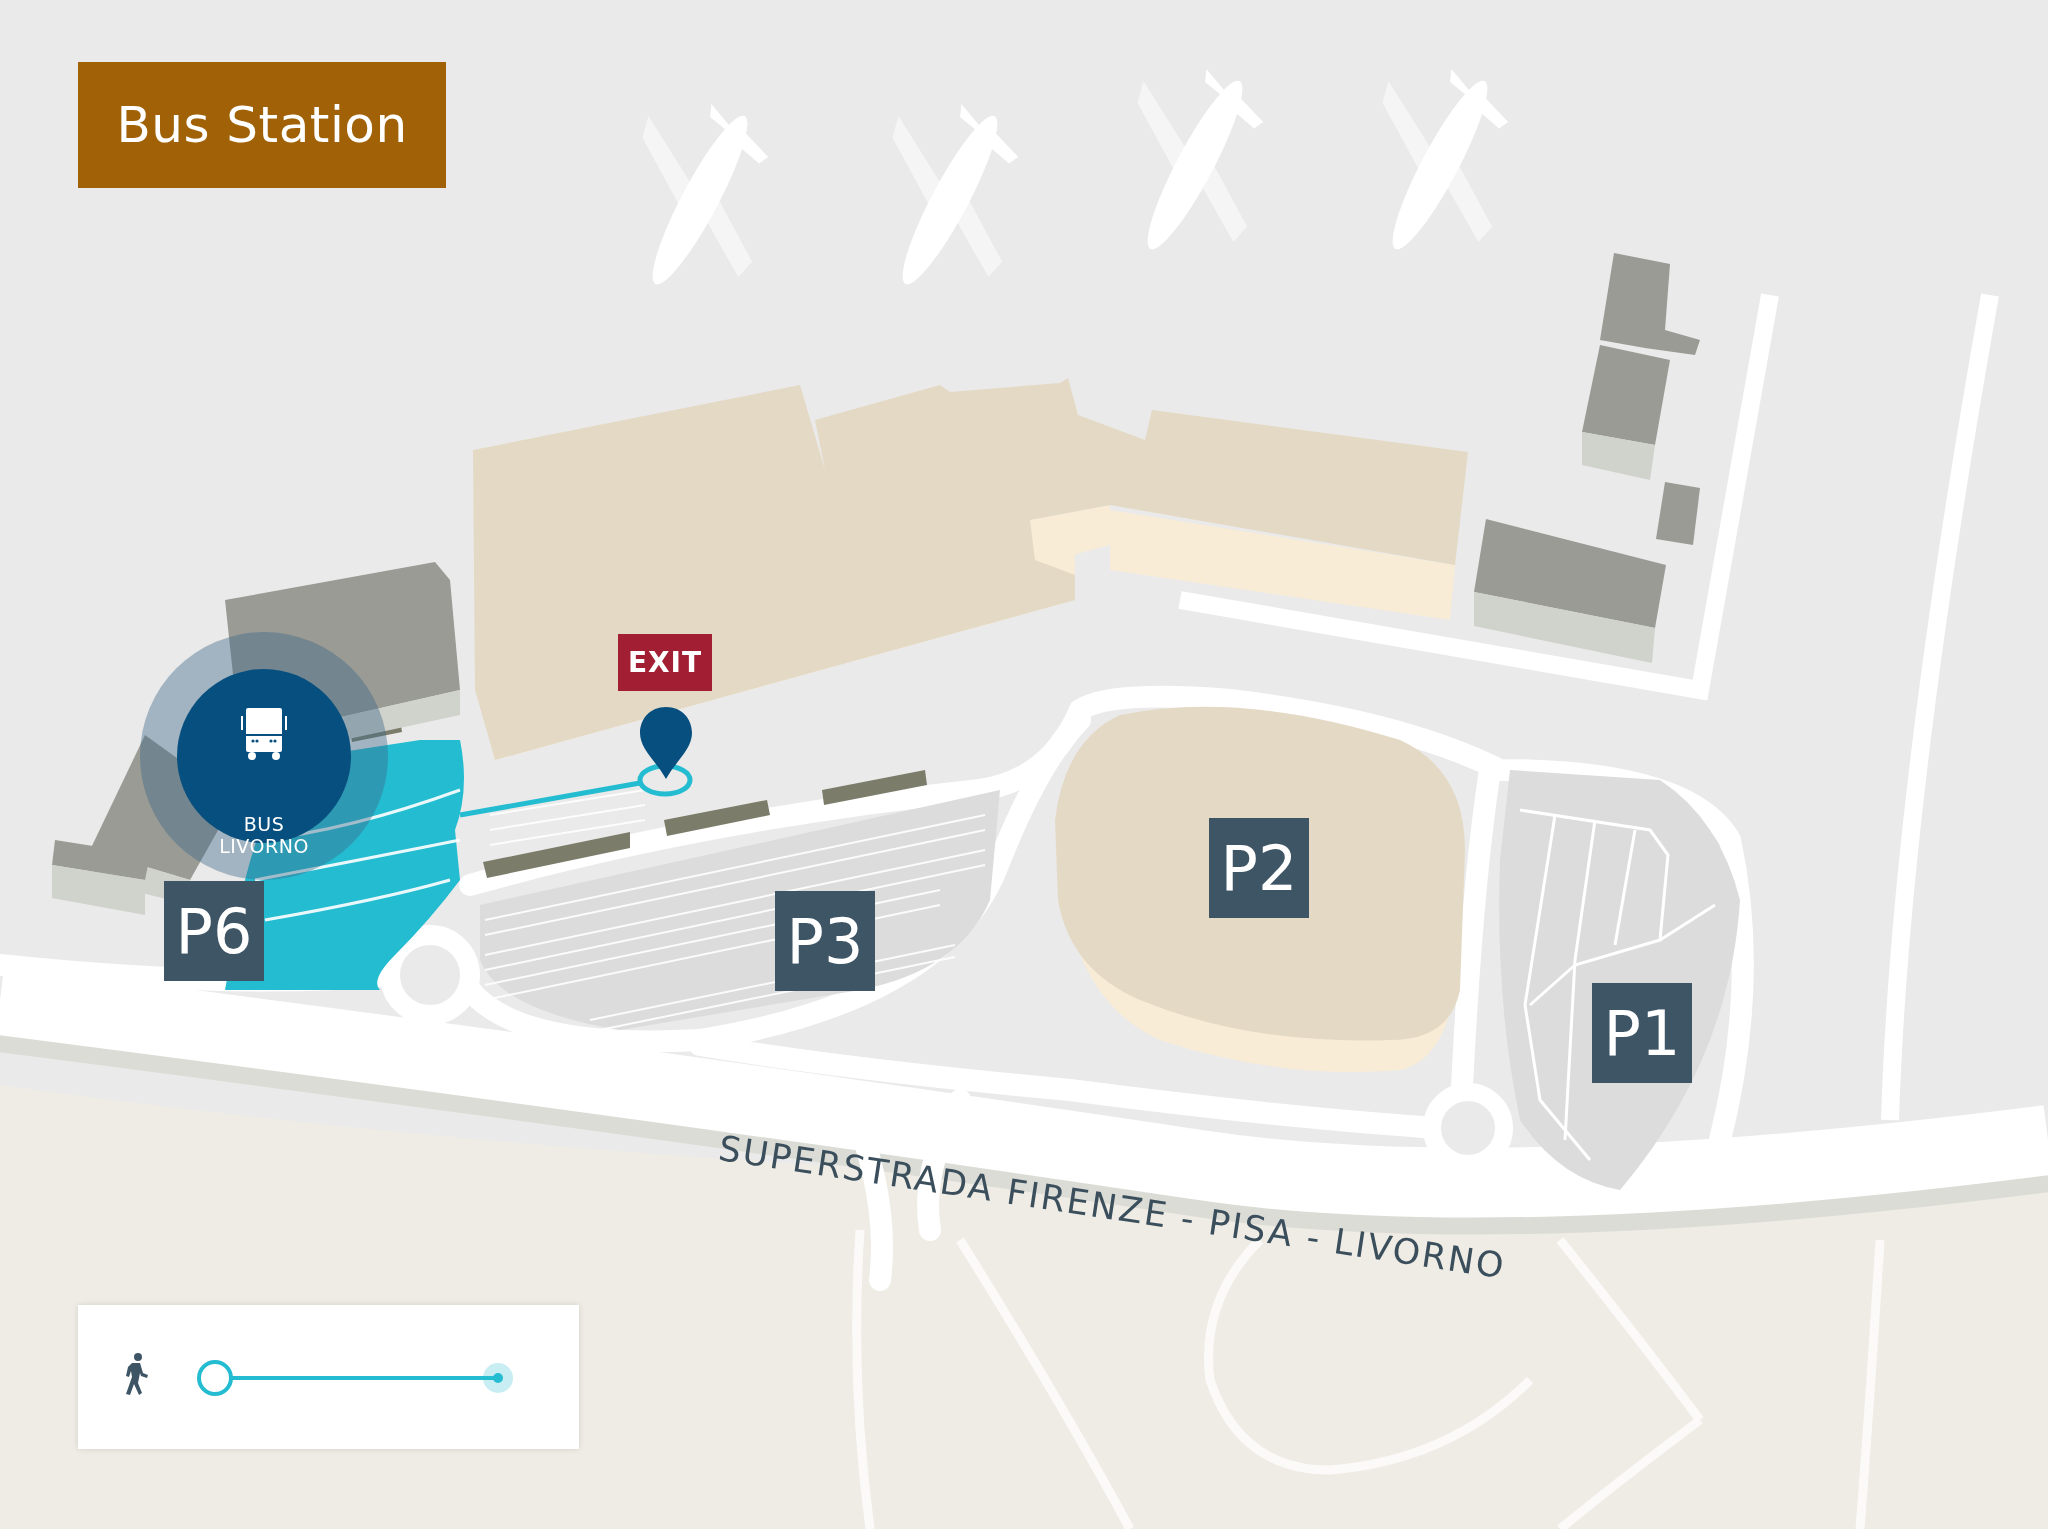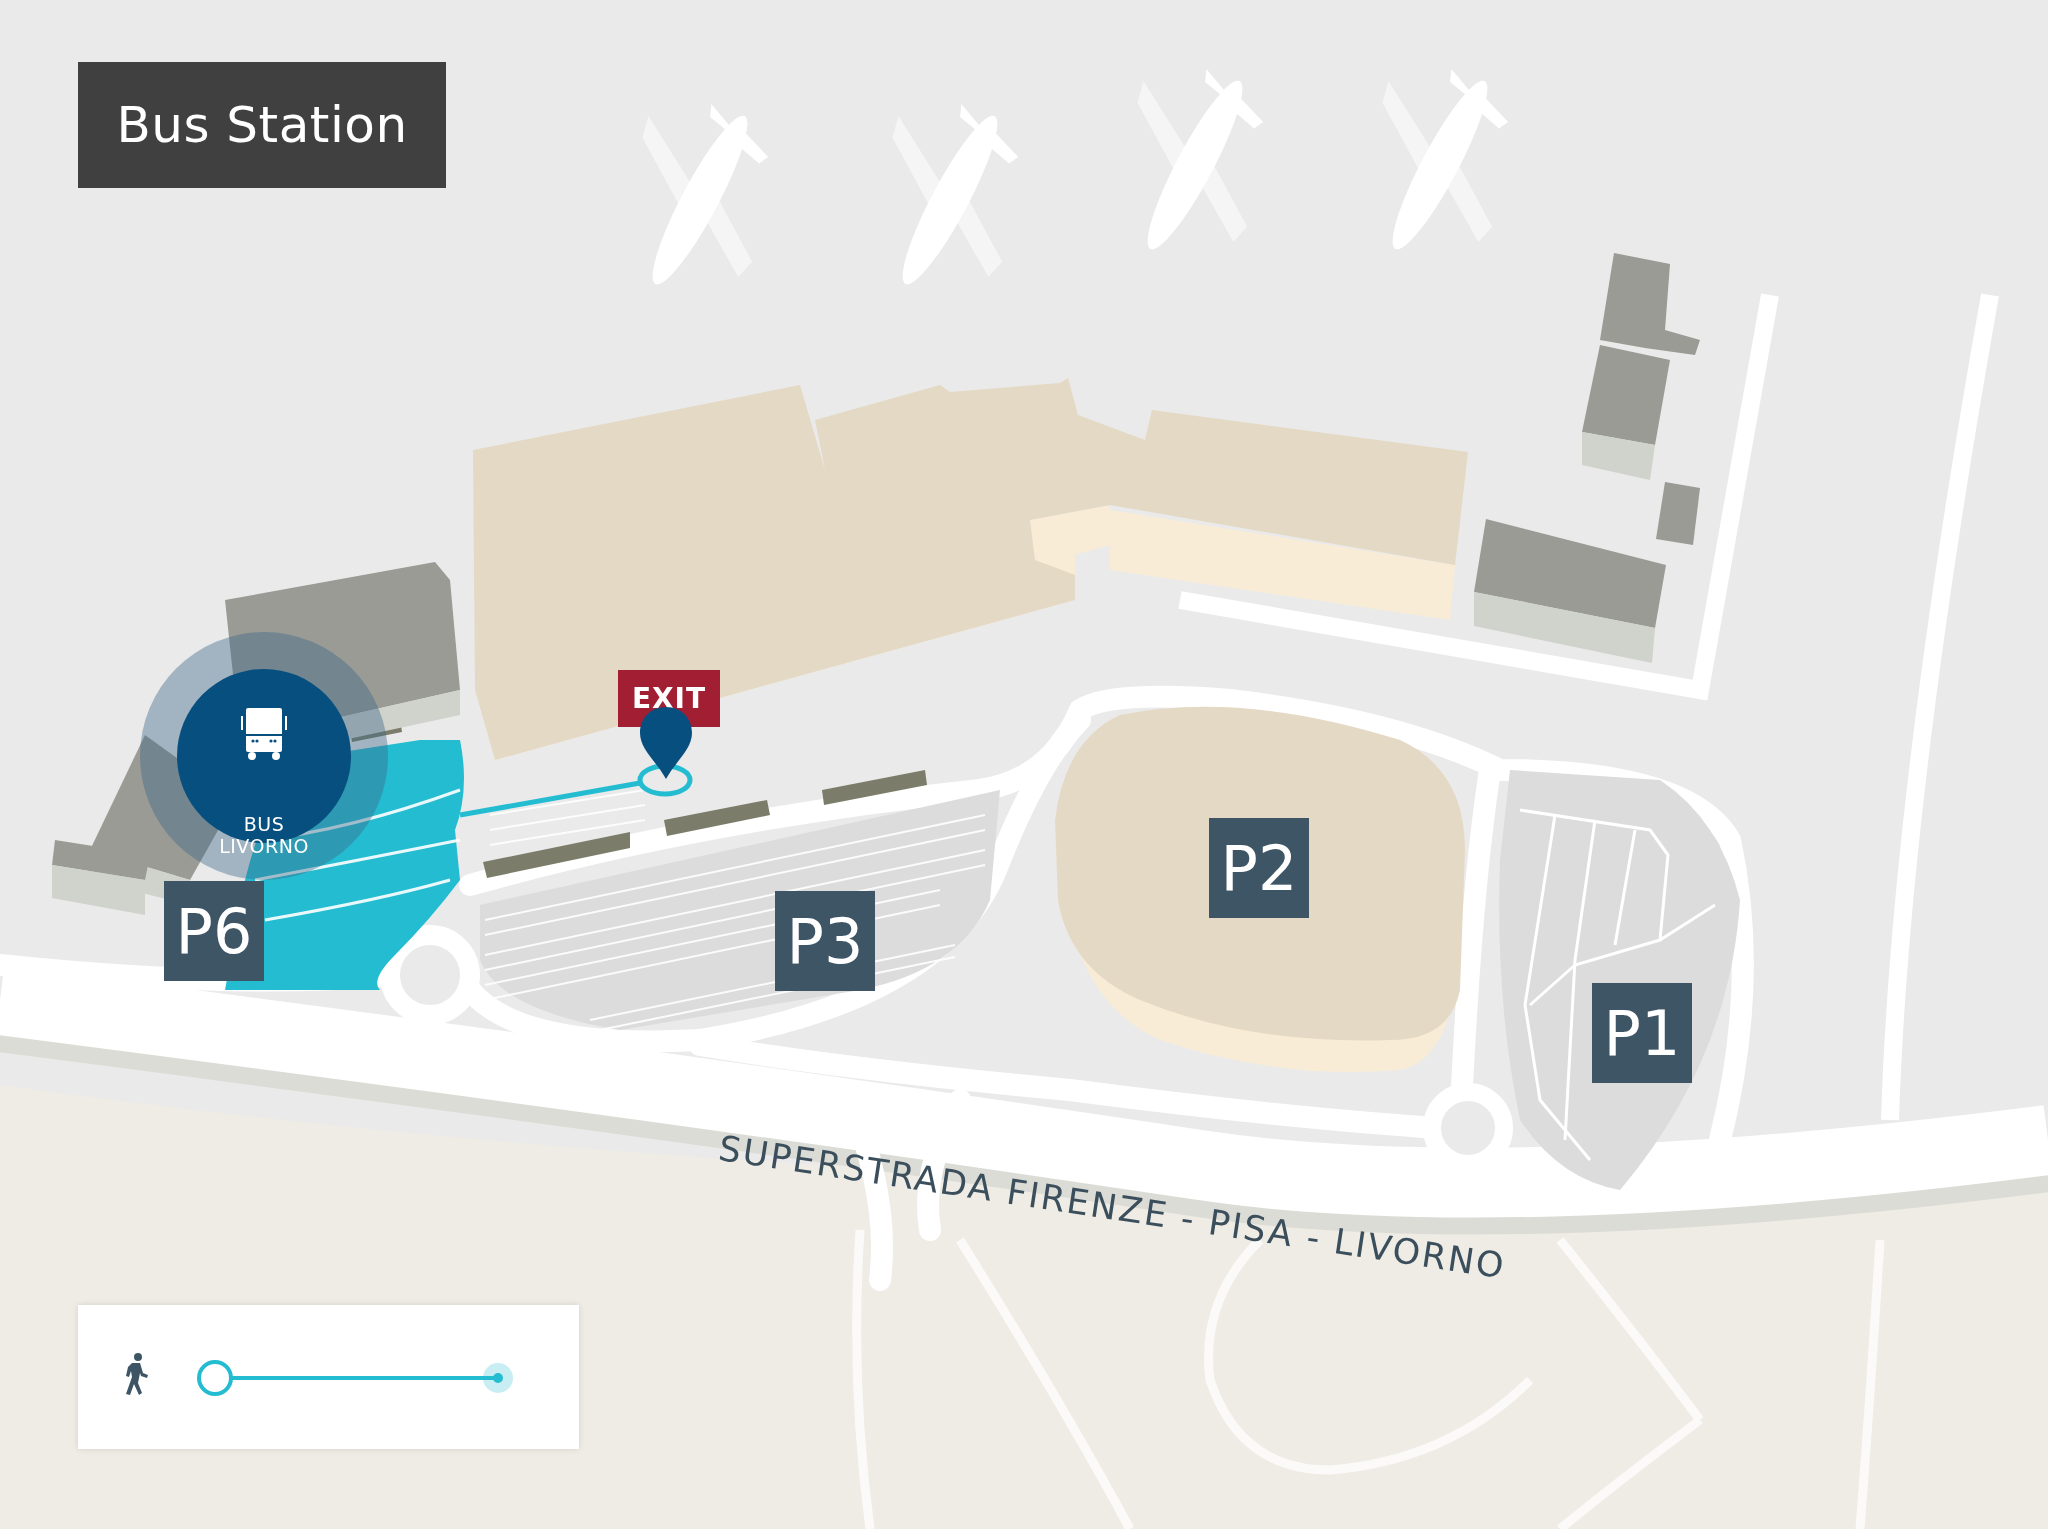--- a/index.html
+++ b/index.html
@@ -1,21 +1,21 @@
 <!DOCTYPE html>
 <html><head>
 <meta charset="utf-8">
 <style>
   html, body { margin: 0; padding: 0; }
   body { width: 2048px; height: 1529px; overflow: hidden; background: #eaeaea; font-family: "DejaVu Sans", sans-serif; }
   #map { position: relative; width: 2048px; height: 1529px; }
   #map svg.base { position: absolute; left: 0; top: 0; }
-  .title-box { position: absolute; left: 78px; top: 62px; width: 368px; height: 126px; background: #404040; color: #fff; display: flex; align-items: center; justify-content: center; font-size: 50px; letter-spacing: 0.5px; }
+  .title-box { position: absolute; left: 78px; top: 62px; width: 368px; height: 126px; background: #a16207; color: #fff; display: flex; align-items: center; justify-content: center; font-size: 50px; letter-spacing: 0.5px; }
   .plabel { position: absolute; width: 100px; height: 100px; background: #3e5566; color: #fff; display: flex; align-items: center; justify-content: center; font-size: 62px; }
-  .exit { position: absolute; left: 618px; top: 634px; width: 102px; height: 57px; background: #a21f33; color: #fff; display: flex; align-items: center; justify-content: center; font-size: 28px; font-weight: bold; letter-spacing: 1px; margin-top: 36px; }
+  .exit { position: absolute; left: 618px; top: 634px; width: 94px; height: 57px; background: #a21f33; color: #fff; display: flex; align-items: center; justify-content: center; font-size: 28px; font-weight: bold; letter-spacing: 1px; }
   .bus-marker { position: absolute; left: 139px; top: 631px; width: 250px; height: 250px; }
   .bus-text { position: absolute; left: 0; width: 250px; text-align: center; color: #fff; font-size: 19px; line-height: 22px; letter-spacing: 0.5px; top: 146px; margin-top: 36px; }
   .road-label { position: absolute; left: 722px; top: 1128px; transform-origin: 0 0; transform: rotate(8.6deg); color: #3b4e5c; font-size: 35px; letter-spacing: 2px; white-space: nowrap; }
   .legend { position: absolute; left: 78px; top: 1305px; width: 501px; height: 144px; background: #fff; box-shadow: 0 0 6px rgba(0,0,0,0.12); }
   .legend svg { position: absolute; left: 0; top: 0; }
 </style>
 </head>
 <body>
 
 <div id="map">

